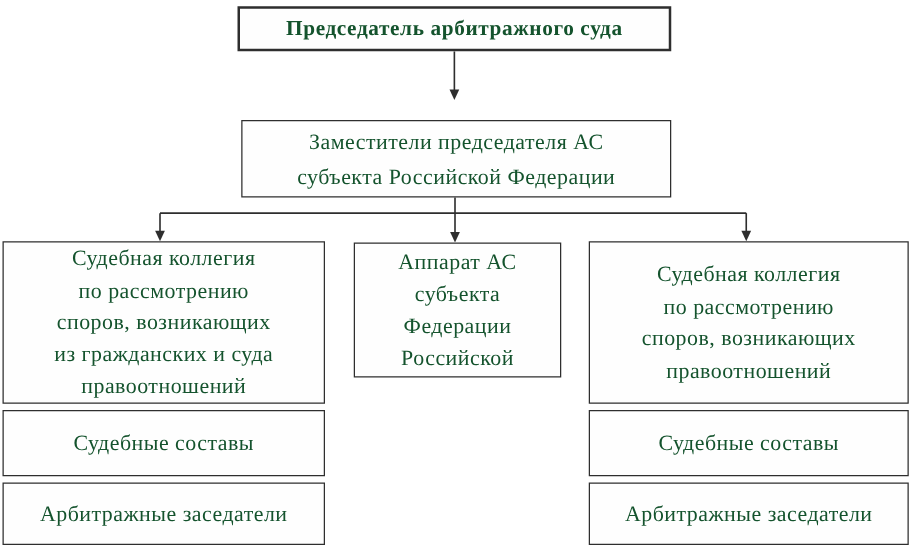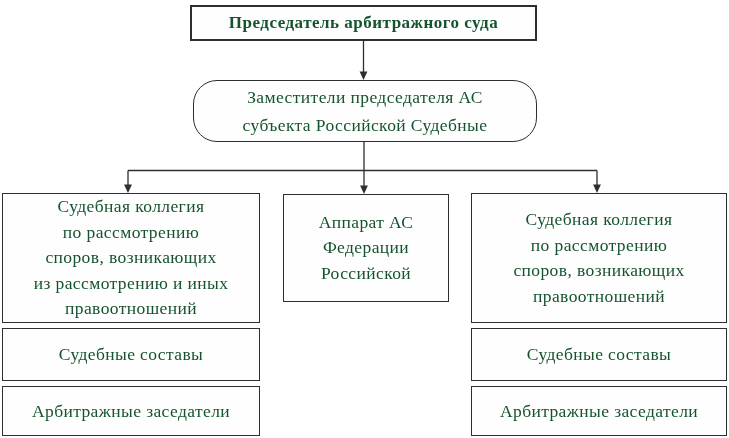--- a/index.html
+++ b/index.html
@@ -39,23 +39,22 @@
   .box .ln { display: block; }
 
   .node-chairman {
     left: 190px; top: 5px; width: 347px; height: 36px;
     border-width: 2px;
     font-weight: bold;
     font-size: 17px;
     letter-spacing: 0.5px;
   }
   .node-deputies {
-    left: 193px; top: 80px; width: 344px; height: 62px;
+    left: 193px; top: 96px; width: 344px; height: 62px;
     line-height: 28px;
-    border-radius: 24px;
   }
   .node-civil-college {
     left: 2px; top: 193px; width: 258px; height: 130px;
     line-height: 25.5px;
   }
   .node-apparatus {
     left: 283px; top: 194px; width: 166px; height: 108px;
     line-height: 25.5px;
   }
   .node-admin-college {
@@ -90,33 +89,34 @@
     <line x1="597" y1="170.5" x2="597" y2="186" stroke="#2e2e2e" stroke-width="1.3"></line>
     <polygon points="593.1,184.5 600.9,184.5 597,193" fill="#2e2e2e"></polygon>
   </svg>
 
   <div class="box node-chairman">
     <span class="ln">Председатель арбитражного суда</span>
   </div>
 
   <div class="box node-deputies">
     <span class="ln">Заместители председателя АС</span>
-    <span class="ln">субъекта Российской Судебные</span>
+    <span class="ln">субъекта Российской Федерации</span>
   </div>
 
   <div class="box node-civil-college">
     <span class="ln">Судебная коллегия</span>
     <span class="ln">по рассмотрению</span>
     <span class="ln">споров, возникающих</span>
-    <span class="ln">из рассмотрению и иных</span>
+    <span class="ln">из гражданских и суда</span>
     <span class="ln">правоотношений</span>
   </div>
 
   <div class="box node-apparatus">
     <span class="ln">Аппарат АС</span>
+    <span class="ln">субъекта</span>
     <span class="ln">Федерации</span>
     <span class="ln">Российской</span>
   </div>
 
   <div class="box node-admin-college">
     <span class="ln">Судебная коллегия</span>
     <span class="ln">по рассмотрению</span>
     <span class="ln">споров, возникающих</span>
     <span class="ln">правоотношений</span>
   </div>

